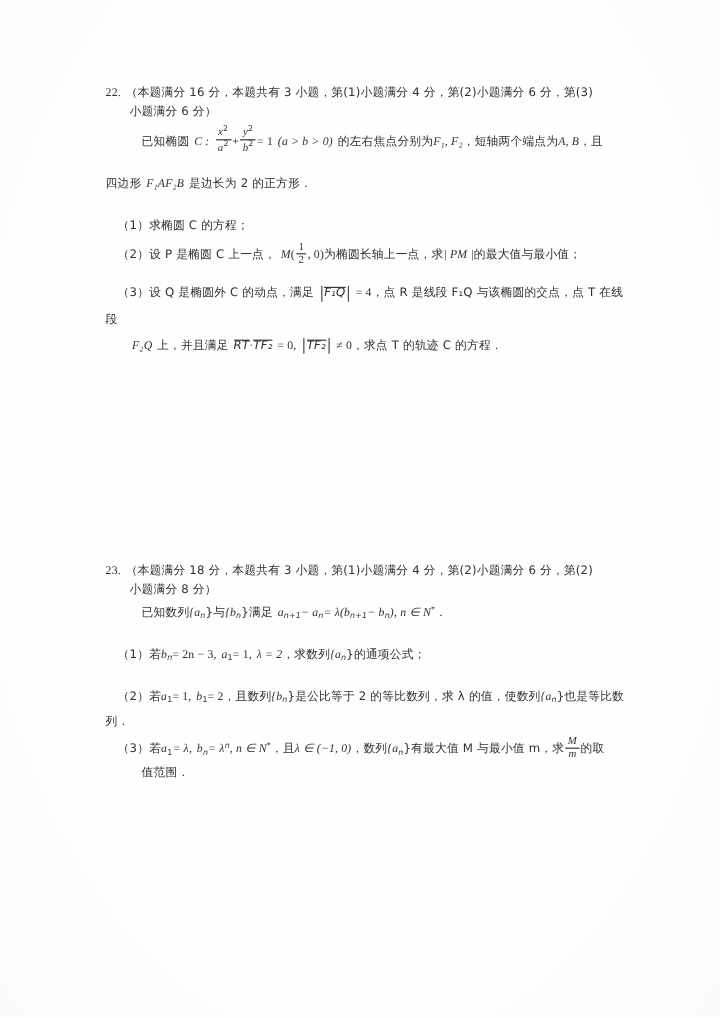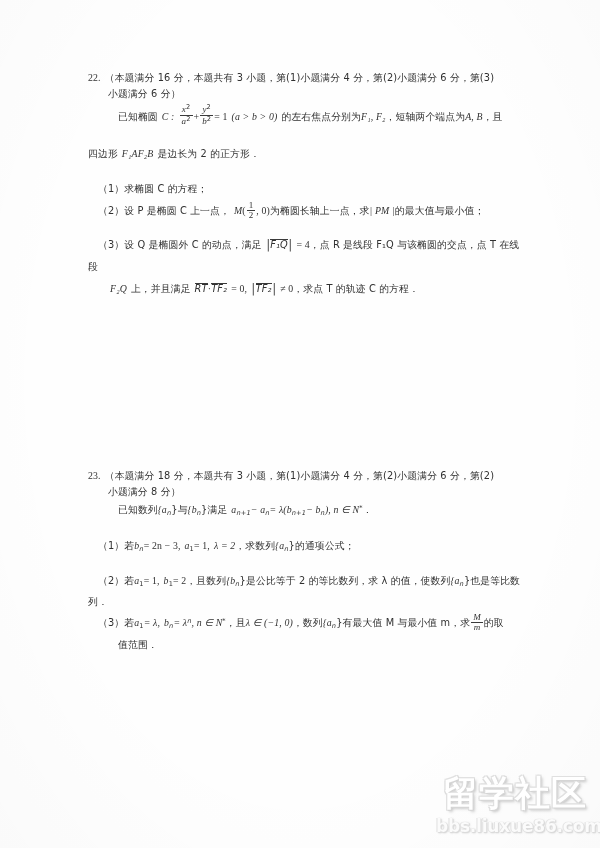--- a/index.html
+++ b/index.html
@@ -232,17 +232,13 @@
 
       <div class="line cn" style="position:absolute; left:118px; top:637px;">
         <span>值范围．</span>
       </div>
     </div>
 
   </div>
 
   <div id="scan-tint"></div>
 
-  <div id="watermark">
-    <div id="wm-cn">留学社区</div>
-    <div id="wm-url">bbs.liuxue86.com</div>
-  </div>
 </div>
 
 </body></html>

